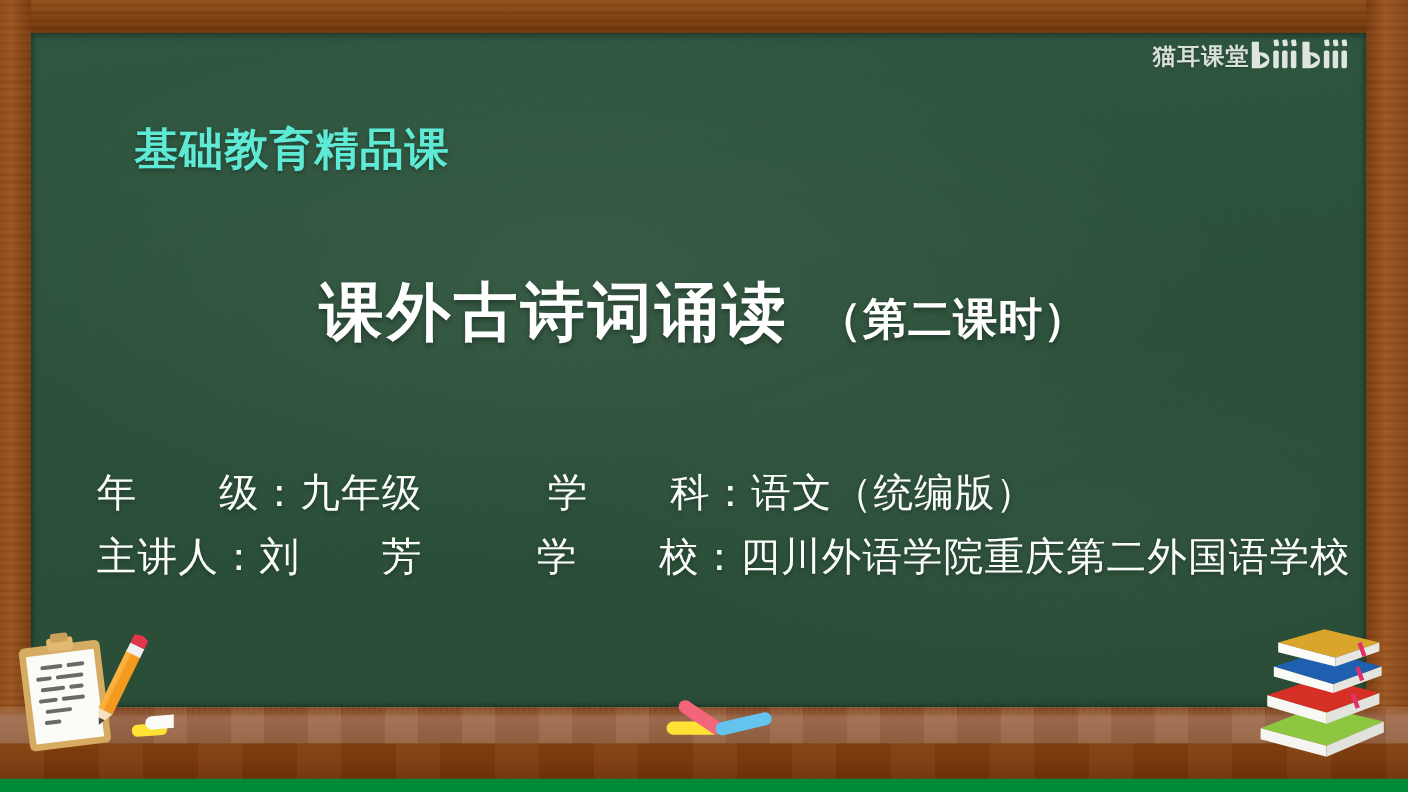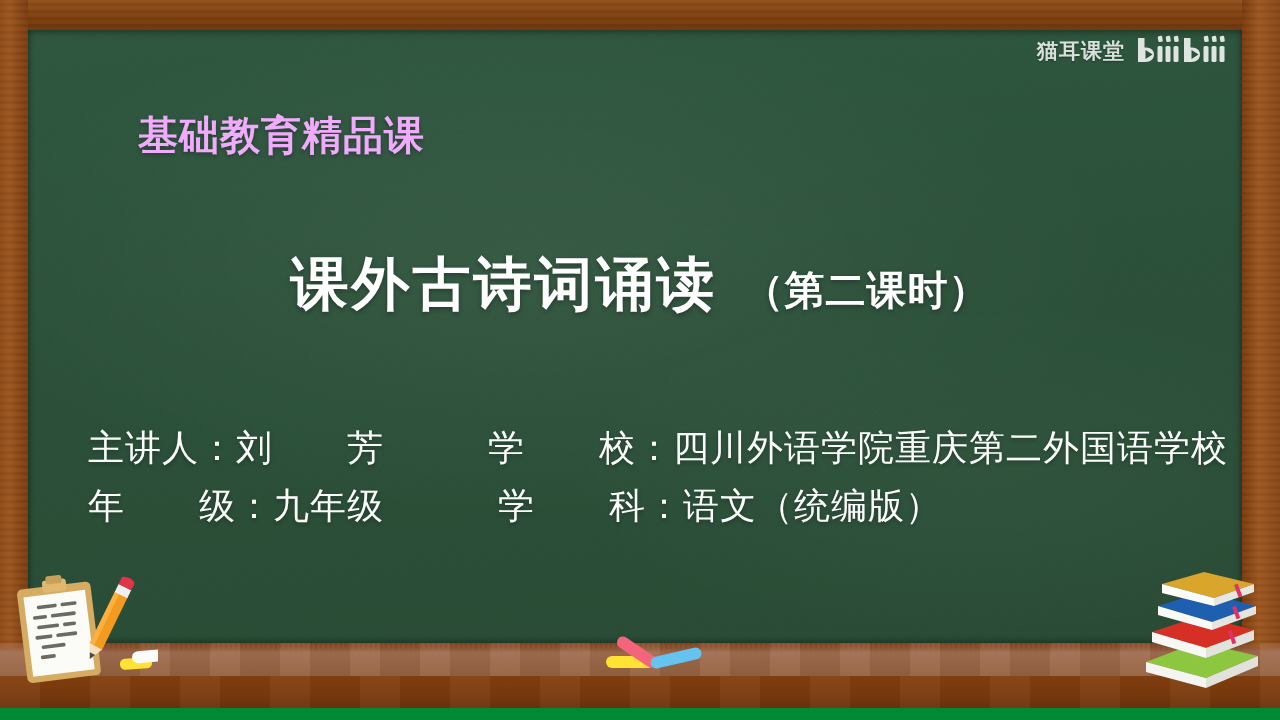--- a/index.html
+++ b/index.html
@@ -109,39 +109,39 @@
     left: 0; top: 708px; width: 1280px; height: 12px;
     background: #008a36;
   }
 
   
   .watermark {
     position: absolute;
     top: 34px; right: 34px;
     display: flex;
     align-items: center;
-    gap: 11px;
+    gap: 0;
     opacity: 0.92;
   }
   .wm-text {
     color: #e8ece8;
     font-size: 21px;
     font-weight: bold;
     letter-spacing: 1px;
     text-shadow: 0 1px 2px rgba(0,0,0,0.35);
   }
   .wm-logo {
     display: block;
   }
 
   
   .kicker {
     position: absolute;
-    left: 138px; top: 108px;
-    color: #f0abfc;
+    left: 122px; top: 108px;
+    color: #5eead4;
     font-size: 40px;
     font-weight: bold;
     letter-spacing: 1px;
     text-shadow: 0 2px 4px rgba(0,0,0,0.30);
     white-space: nowrap;
   }
 
   .main-title-row {
     position: absolute;
     left: 0; top: 246px;
@@ -247,26 +247,26 @@
 
   <div class="kicker">基础教育精品课</div>
 
   <div class="main-title-row">
     <span class="main-title">课外古诗词诵读</span>
     <span class="main-title-sub">（第二课时）</span>
   </div>
 
   <div class="meta">
     <div class="meta-row">
+      <span class="meta-cell left">年　　级：九年级</span>
+      <span class="meta-cell">学　　科：语文（统编版）</span>
+    </div>
+    <div class="meta-row">
       <span class="meta-cell left">主讲人：刘　　芳</span>
       <span class="meta-cell">学　　校：四川外语学院重庆第二外国语学校</span>
-    </div>
-    <div class="meta-row">
-      <span class="meta-cell left">年　　级：九年级</span>
-      <span class="meta-cell">学　　科：语文（统编版）</span>
     </div>
   </div>
 
   <div class="ledge-top"></div>
   <div class="ledge-front"></div>
   <div class="bottom-strip"></div>
 
   <svg class="deco" id="clipboard-group" viewBox="0 0 150 120" aria-hidden="true">
     <g transform="rotate(-7 62 60)">
       <rect x="14" y="12" width="74" height="94" rx="5" fill="#d6ab62"></rect>

